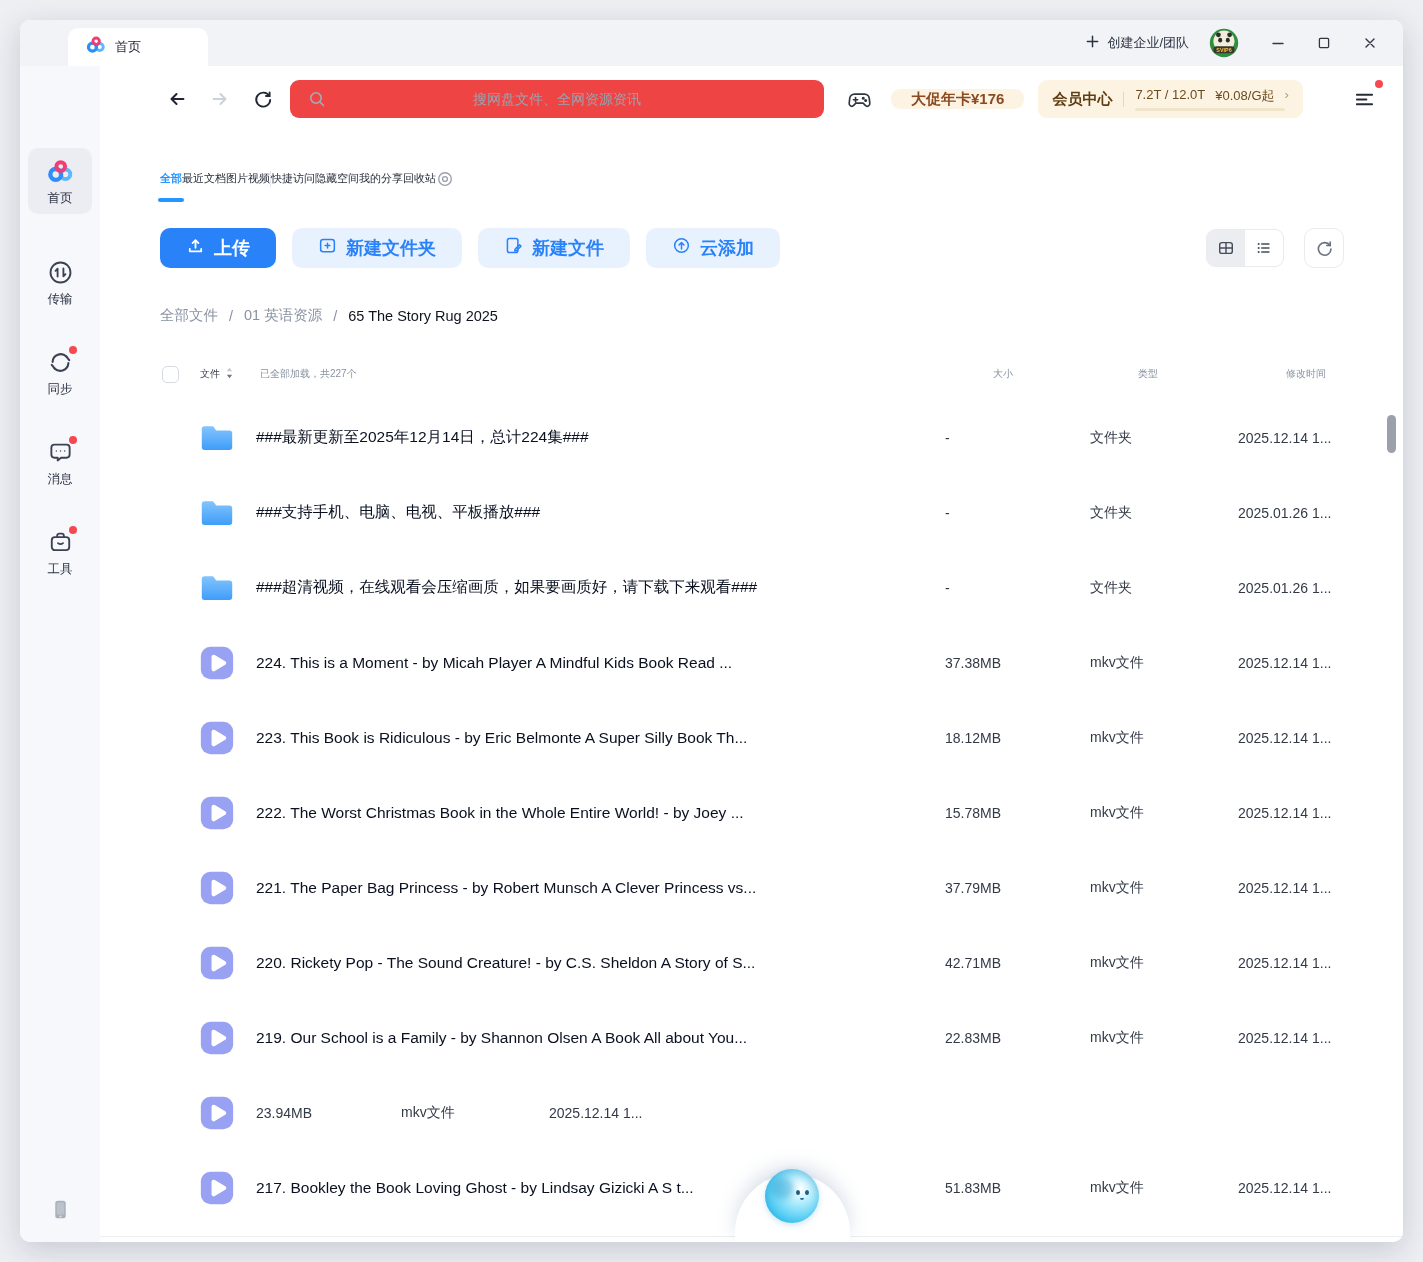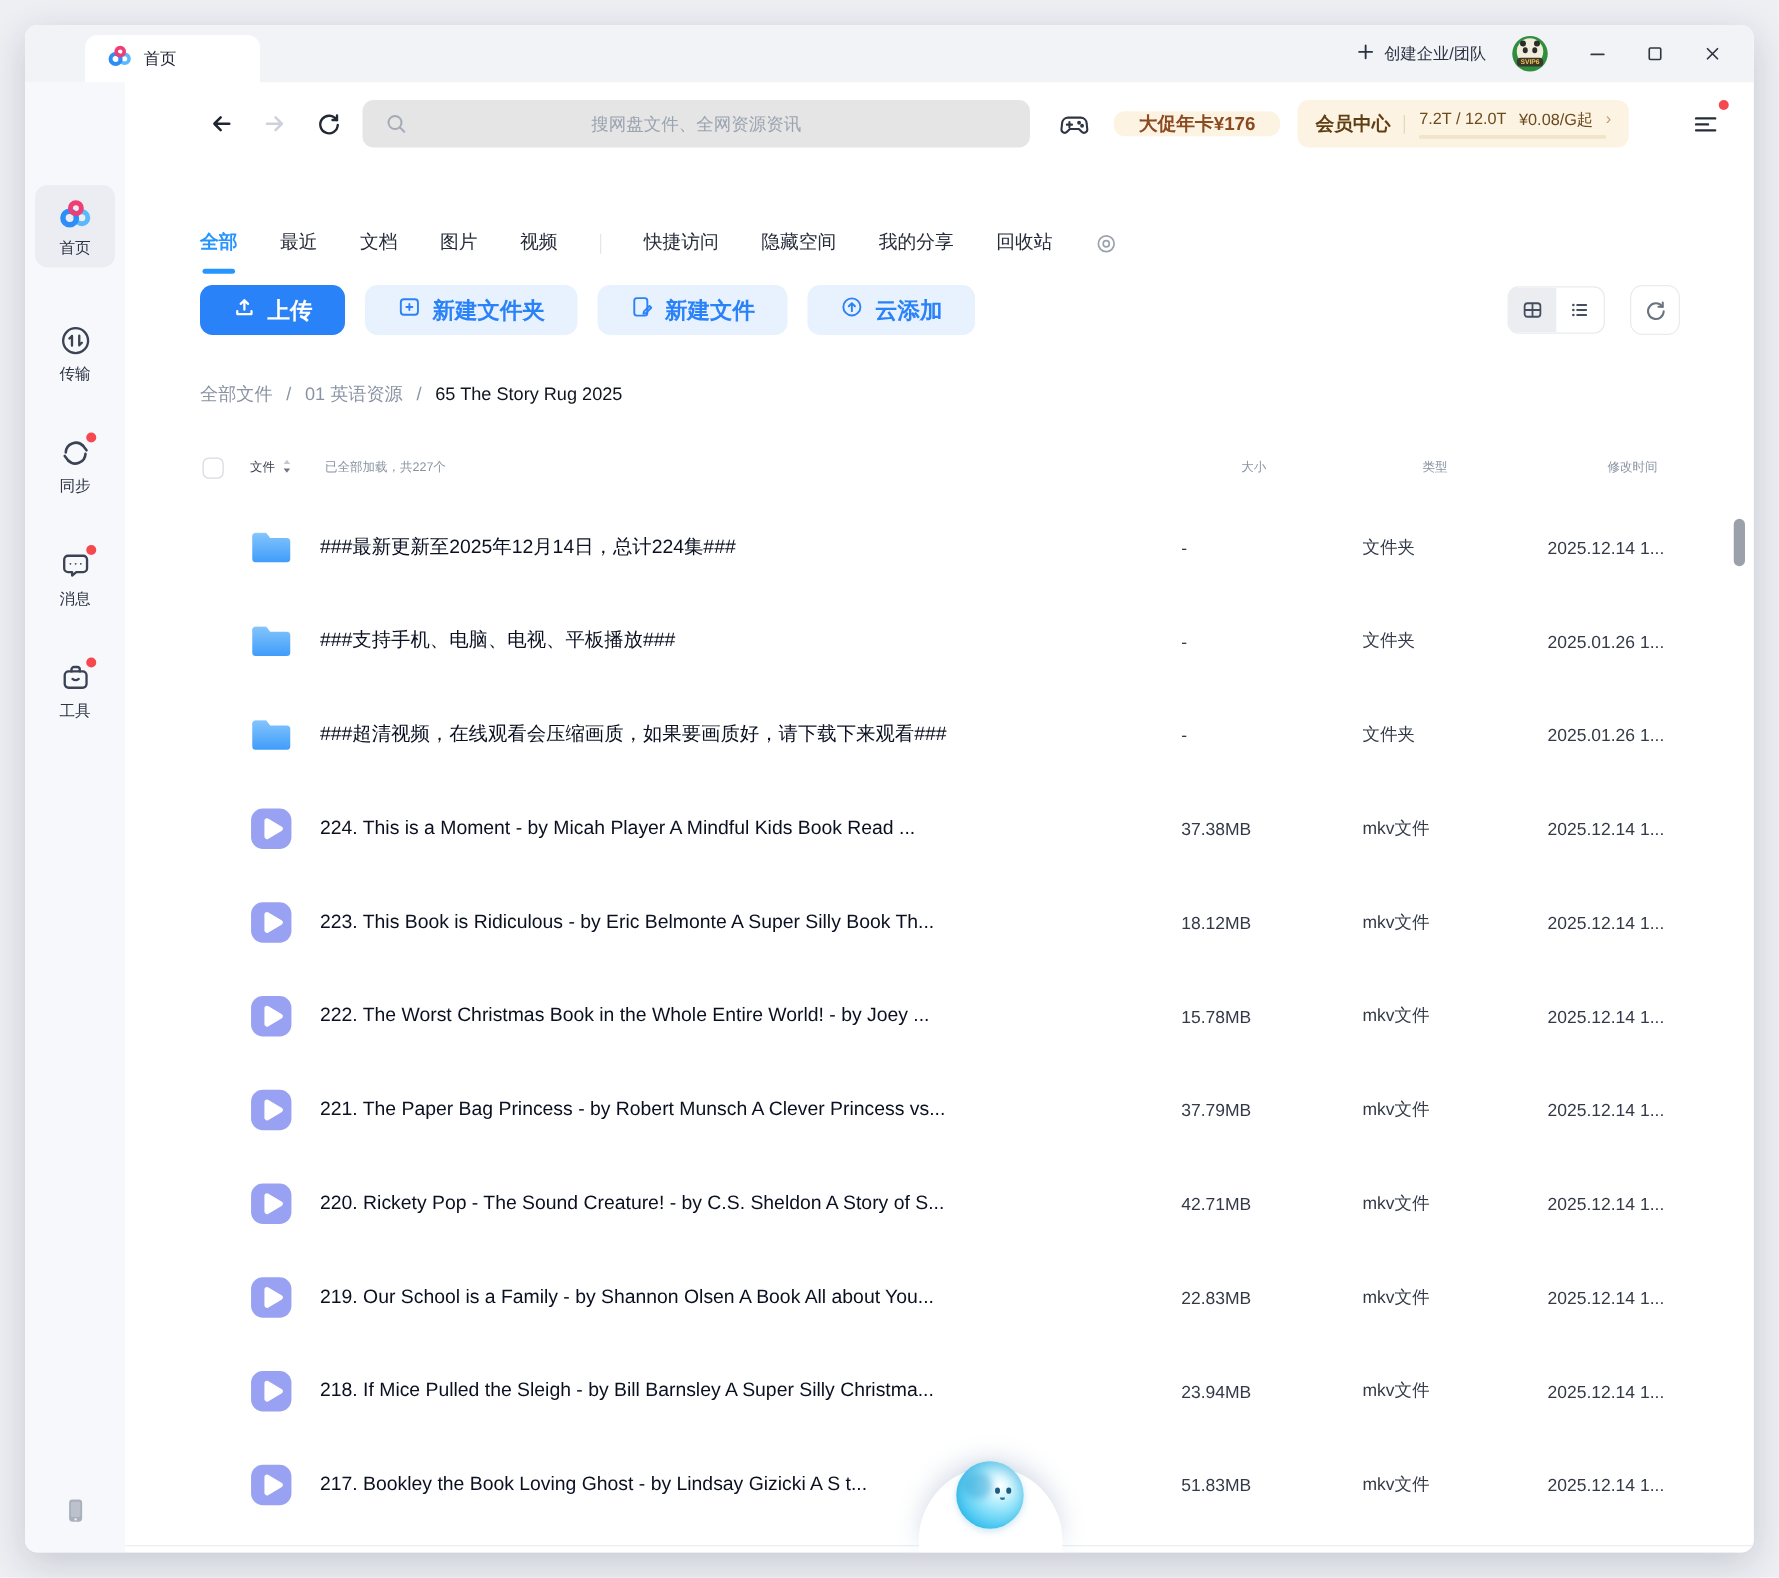--- a/index.html
+++ b/index.html
@@ -34,21 +34,21 @@
   .side-phone { margin-top:auto; margin-bottom:16px; }
   .dot { position:absolute; width:8px; height:8px; border-radius:50%; background:var(--badge-red,#f5484f); }
   .icn .dot { right:-3px; top:-2px; }
 
   .content { flex:1; position:relative; background:#fff; min-width:0; }
 
   
   .toolbar { position:absolute; top:13px; left:60px; right:24px; height:40px;
     display:flex; align-items:center; }
   .navbtn { width:34px; height:34px; display:flex; align-items:center; justify-content:center; }
-  .searchbox { margin-left:10px; width:534px; height:38px; background:#e5e5e5; border-radius:9px;
+  .searchbox { margin-left:10px; width:534px; height:38px; background:#ef4444; border-radius:9px;
     position:relative; display:flex; }
   .searchbox .sicon { position:absolute; left:17px; top:9px; }
   .searchbox input { width:100%; height:100%; background:transparent; border:none; outline:none;
     text-align:center; font-size:14px; color:#333; font-family:inherit; }
   .searchbox input::placeholder { color:#9aa3b0; }
   .gamebtn { margin-left:17px; width:36px; height:36px; display:flex; align-items:center; justify-content:center; }
   .promo { margin-left:14px; height:20px; padding:0 20px; background:var(--promo-bg,#fdf3e2);
     border-radius:9px; display:flex; align-items:center; font-size:15px; font-weight:bold;
     color:var(--promo-text,#8c4a21); }
   .vipbox { margin-left:14px; height:38px; background:var(--promo-bg,#fdf3e2); border-radius:9px;
@@ -58,22 +58,22 @@
   .vip-right { display:flex; flex-direction:column; gap:3px; }
   .vip-line { display:flex; gap:10px; font-size:13px; color:#6b4a1d; }
   .vip-bar { width:150px; height:3px; border-radius:2px; background:#f0e4ca; overflow:hidden; }
   .vip-fill { height:100%; background:#5b3a17; border-radius:2px; }
   .chev { color:#b99d6f; font-size:13px; }
   .hambtn { margin-left:auto; width:30px; height:30px; position:relative;
     display:flex; align-items:center; justify-content:center; }
   .hambtn .dot { right:-4px; top:-4px; }
 
   
-  .tabs-row { position:absolute; top:118px; left:60px; display:flex; align-items:center;
-    gap:34px; font-size:15px; color:#252b38; }
+  .tabs-row { position:absolute; top:104px; left:60px; display:flex; align-items:center;
+    font-size:11px; color:#252b38; }
   .ntab { position:relative; padding-bottom:2px; cursor:default; }
   .ntab.active { color:var(--tab-blue,#2795ff); font-weight:bold; }
   .ntab.active::after { content:""; position:absolute; left:50%; transform:translateX(-50%);
     bottom:-14px; width:26px; height:4px; border-radius:3px; background:var(--tab-blue,#2795ff); }
   .ntab-sep { width:1px; height:16px; background:#e3e6ea; }
 
   
   .actions-row { position:absolute; top:162px; left:60px; display:flex; gap:16px; }
   .btn { height:40px; border-radius:10px; display:flex; align-items:center; gap:9px;
     font-size:18px; font-weight:600; padding:0 26px; }
@@ -509,21 +509,20 @@
     <span class="row-name">219. Our School is a Family - by Shannon Olsen A Book All about You...</span>
     <span class="row-size">22.83MB</span>
     <span class="row-type">mkv文件</span>
     <span class="row-date">2025.12.14 1...</span>
   </div>
           <div class="frow">
     <span class="row-icon"><svg width="38" height="38" viewBox="0 0 40 40">
                 <rect x="3" y="3" width="34" height="34" rx="10" fill="#99a1f2"></rect>
                 <polygon points="16.5,13.5 27.5,20 16.5,26.5" fill="#fff" stroke="#fff" stroke-width="4.5" stroke-linejoin="round"></polygon>
               </svg></span>
-    <span class="row-name">218. If Mice Pulled the Sleigh - by Bill Barnsley A Super Silly Christma...</span>
     <span class="row-size">23.94MB</span>
     <span class="row-type">mkv文件</span>
     <span class="row-date">2025.12.14 1...</span>
   </div>
           <div class="frow">
     <span class="row-icon"><svg width="38" height="38" viewBox="0 0 40 40">
                 <rect x="3" y="3" width="34" height="34" rx="10" fill="#99a1f2"></rect>
                 <polygon points="16.5,13.5 27.5,20 16.5,26.5" fill="#fff" stroke="#fff" stroke-width="4.5" stroke-linejoin="round"></polygon>
               </svg></span>
     <span class="row-name">217. Bookley the Book Loving Ghost - by Lindsay Gizicki A S t...</span>

